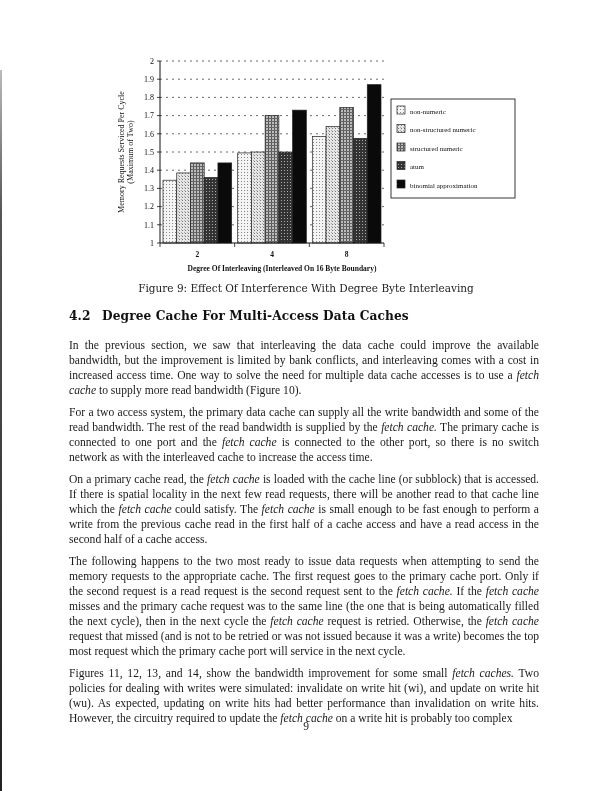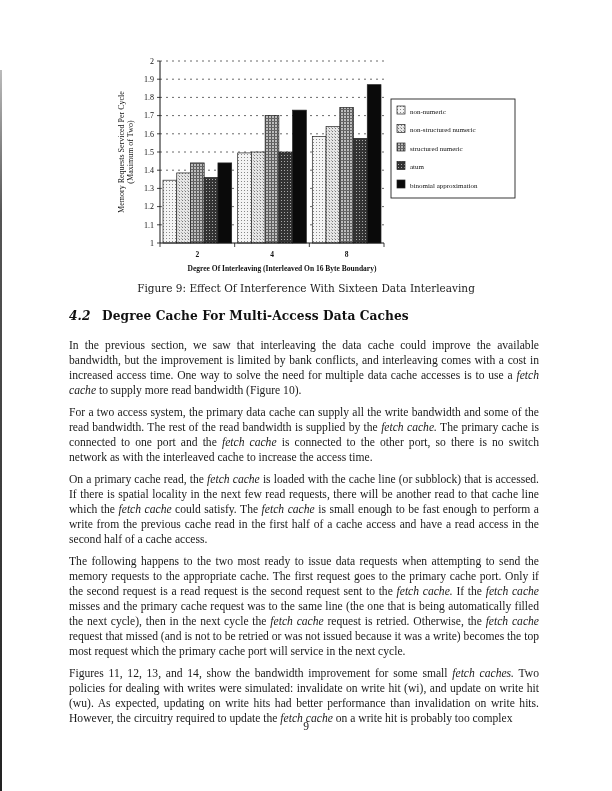--- a/index.html
+++ b/index.html
@@ -2,21 +2,21 @@
 <html><head>
 <meta charset="utf-8">
 <style>
   html, body { margin: 0; padding: 0; background: #fff; }
   body { width: 612px; height: 791px; position: relative; overflow: hidden; font-family: "DejaVu Serif", serif; color: #1a1a1a; }
   .scan-edge { position: absolute; left: 0; top: 70px; width: 2px; height: 721px; background: linear-gradient(to bottom, #bbb 0%, #555 20%, #222 100%); }
   #chart { position: absolute; left: 100px; top: 40px; width: 420px; height: 240px; }
   #chart text { font-family: "Liberation Serif", serif; fill: #111; }
   .caption { position: absolute; left: 0; width: 612px; top: 282px; text-align: center; font-family: "DejaVu Serif", serif; font-size: 10.5px; color: #222; }
   .section-heading { position: absolute; left: 69px; top: 309px; font-size: 12.2px; font-weight: bold; font-family: "DejaVu Serif", serif; color: #111; letter-spacing: 0.1px; }
-  .section-heading .num { display: inline-block; width: 33px; font-style: italic; }
+  .section-heading .num { display: inline-block; width: 33px; }
   .body-text { position: absolute; left: 69px; width: 470px; top: 338px; font-family: "Liberation Serif", serif; font-size: 11.6px; line-height: 15px; text-align: justify; color: #1a1a1a; }
   .body-text p { margin: 0 0 7px 0; }
   .body-text em { font-style: italic; }
   .page-number { position: absolute; left: 0; width: 612px; top: 720px; text-align: center; font-family: "Liberation Serif", serif; font-size: 11.5px; color: #222; }
 </style>
 </head>
 <body>
 
 <div class="scan-edge"></div>
 
@@ -129,21 +129,21 @@
         <rect x="297" y="121.5" width="8" height="8" fill="url(#p-dark-grid)" stroke="#222" stroke-width="0.7"></rect>
         <text x="310" y="129" font-size="7">atum</text>
       </g>
       <g>
         <rect x="297" y="140" width="8" height="8" fill="url(#p-solid)" stroke="#222" stroke-width="0.7"></rect>
         <text x="310" y="147.5" font-size="7">binomial approximation</text>
       </g>
     </g>
 </svg>
 
-<div class="caption">Figure 9: Effect Of Interference With Sixteen Data Interleaving</div>
+<div class="caption">Figure 9: Effect Of Interference With Degree Byte Interleaving</div>
 
 <div class="section-heading">
   <span class="num">4.2</span><span>Degree Cache For Multi-Access Data Caches</span>
 </div>
 
 <div class="body-text" id="body-text">
     <p><span>In the previous section, we saw that interleaving the data cache could improve the available bandwidth, but the improvement is limited by bank conflicts, and interleaving comes with a cost in increased access time. One way to solve the need for multiple data cache accesses is to use a </span><em>fetch cache</em><span> to supply more read bandwidth (Figure 10).</span></p>
     <p><span>For a two access system, the primary data cache can supply all the write bandwidth and some of the read bandwidth. The rest of the read bandwidth is supplied by the </span><em>fetch cache.</em><span> The primary cache is connected to one port and the </span><em>fetch cache</em><span> is connected to the other port, so there is no switch network as with the interleaved cache to increase the access time.</span></p>
     <p><span>On a primary cache read, the </span><em>fetch cache</em><span> is loaded with the cache line (or subblock) that is accessed. If there is spatial locality in the next few read requests, there will be another read to that cache line which the </span><em>fetch cache</em><span> could satisfy. The </span><em>fetch cache</em><span> is small enough to be fast enough to perform a write from the previous cache read in the first half of a cache access and have a read access in the second half of a cache access.</span></p>
     <p><span>The following happens to the two most ready to issue data requests when attempting to send the memory requests to the appropriate cache. The first request goes to the primary cache port. Only if the second request is a read request is the second request sent to the </span><em>fetch cache.</em><span> If the </span><em>fetch cache</em><span> misses and the primary cache request was to the same line (the one that is being automatically filled the next cycle), then in the next cycle the </span><em>fetch cache</em><span> request is retried. Otherwise, the </span><em>fetch cache</em><span> request that missed (and is not to be retried or was not issued because it was a write) becomes the top most request which the primary cache port will service in the next cycle.</span></p>

